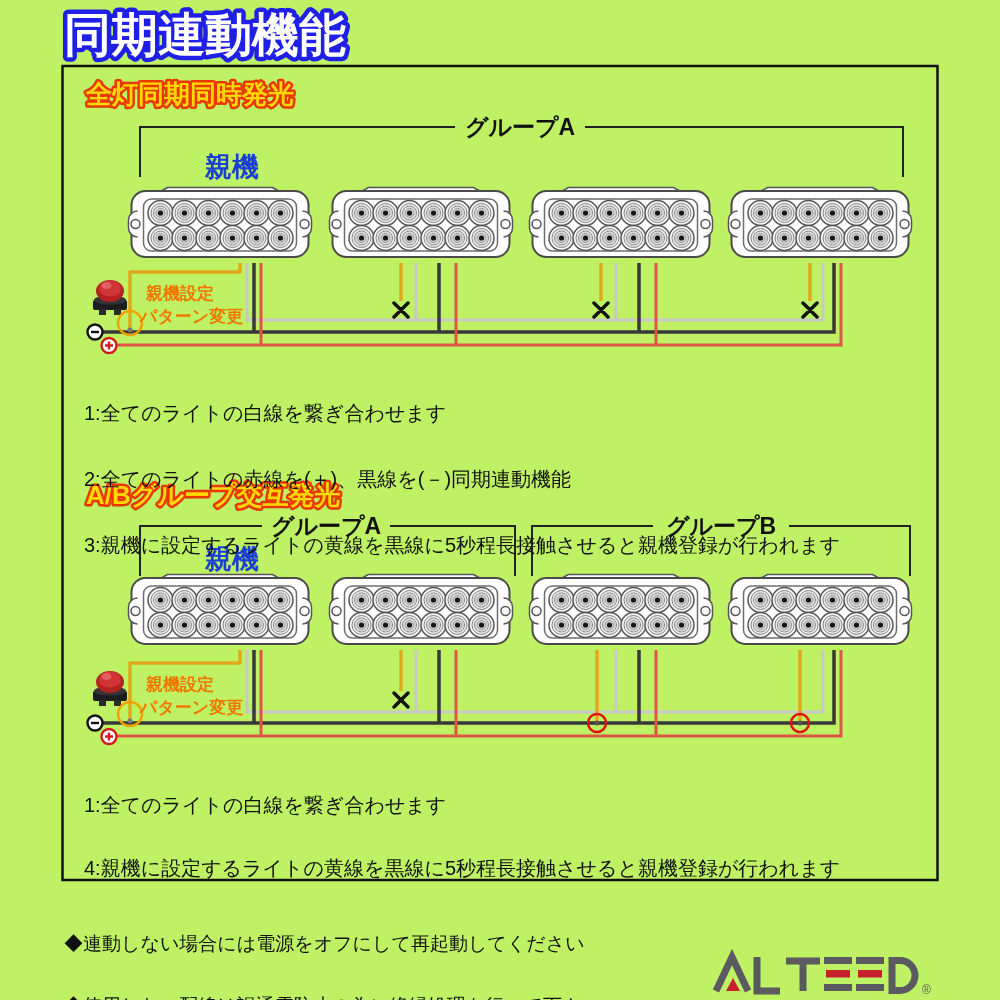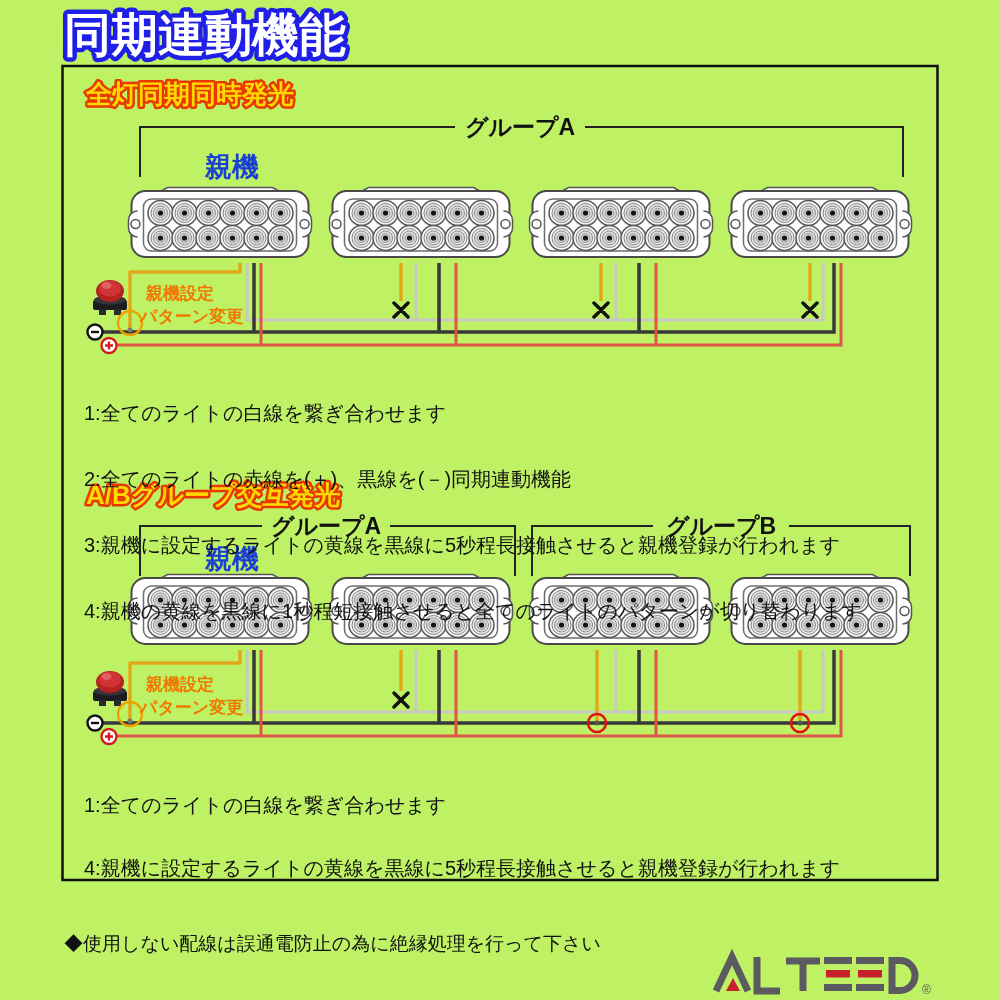--- a/index.html
+++ b/index.html
@@ -159,30 +159,30 @@
     <rect x="856" y="984" width="28" height="7" fill="#5a5a60"></rect>
     <path d="M892,960.5 h8 a15,15 0 0 1 0,30 h-8 z" fill="none" stroke="#5a5a60" stroke-width="7"></path>
     <text class="t-reg" x="922" y="994">®</text>
   </g>
 </svg>
 
 <div class="txtblock instr" style="left:84px;top:358px;">
   <div>1:全てのライトの白線を繋ぎ合わせます</div>
   <div>2:全てのライトの赤線を(＋)、黒線を(－)同期連動機能</div>
   <div>3:親機に設定するライトの黄線を黒線に5秒程長接触させると親機登録が行われます</div>
-  <div>4:親機の黄線を黒線に1秒程短接触させると全てのライトのパターンが切り替わります</div>
 </div>
 
 <div class="txtblock instr2" style="left:84px;top:753px;">
   <div>1:全てのライトの白線を繋ぎ合わせます</div>
   <div>4:親機に設定するライトの黄線を黒線に5秒程長接触させると親機登録が行われます</div>
   
   
 </div>
 
 <div class="txtblock foot" style="left:64px;top:893px;">
+  <div>◆連動しない場合には電源をオフにして再起動してください</div>
   <div>◆使用しない配線は誤通電防止の為に絶縁処理を行って下さい</div>
   
   
   
 </div>
 
 </div>
 
 </body></html>

